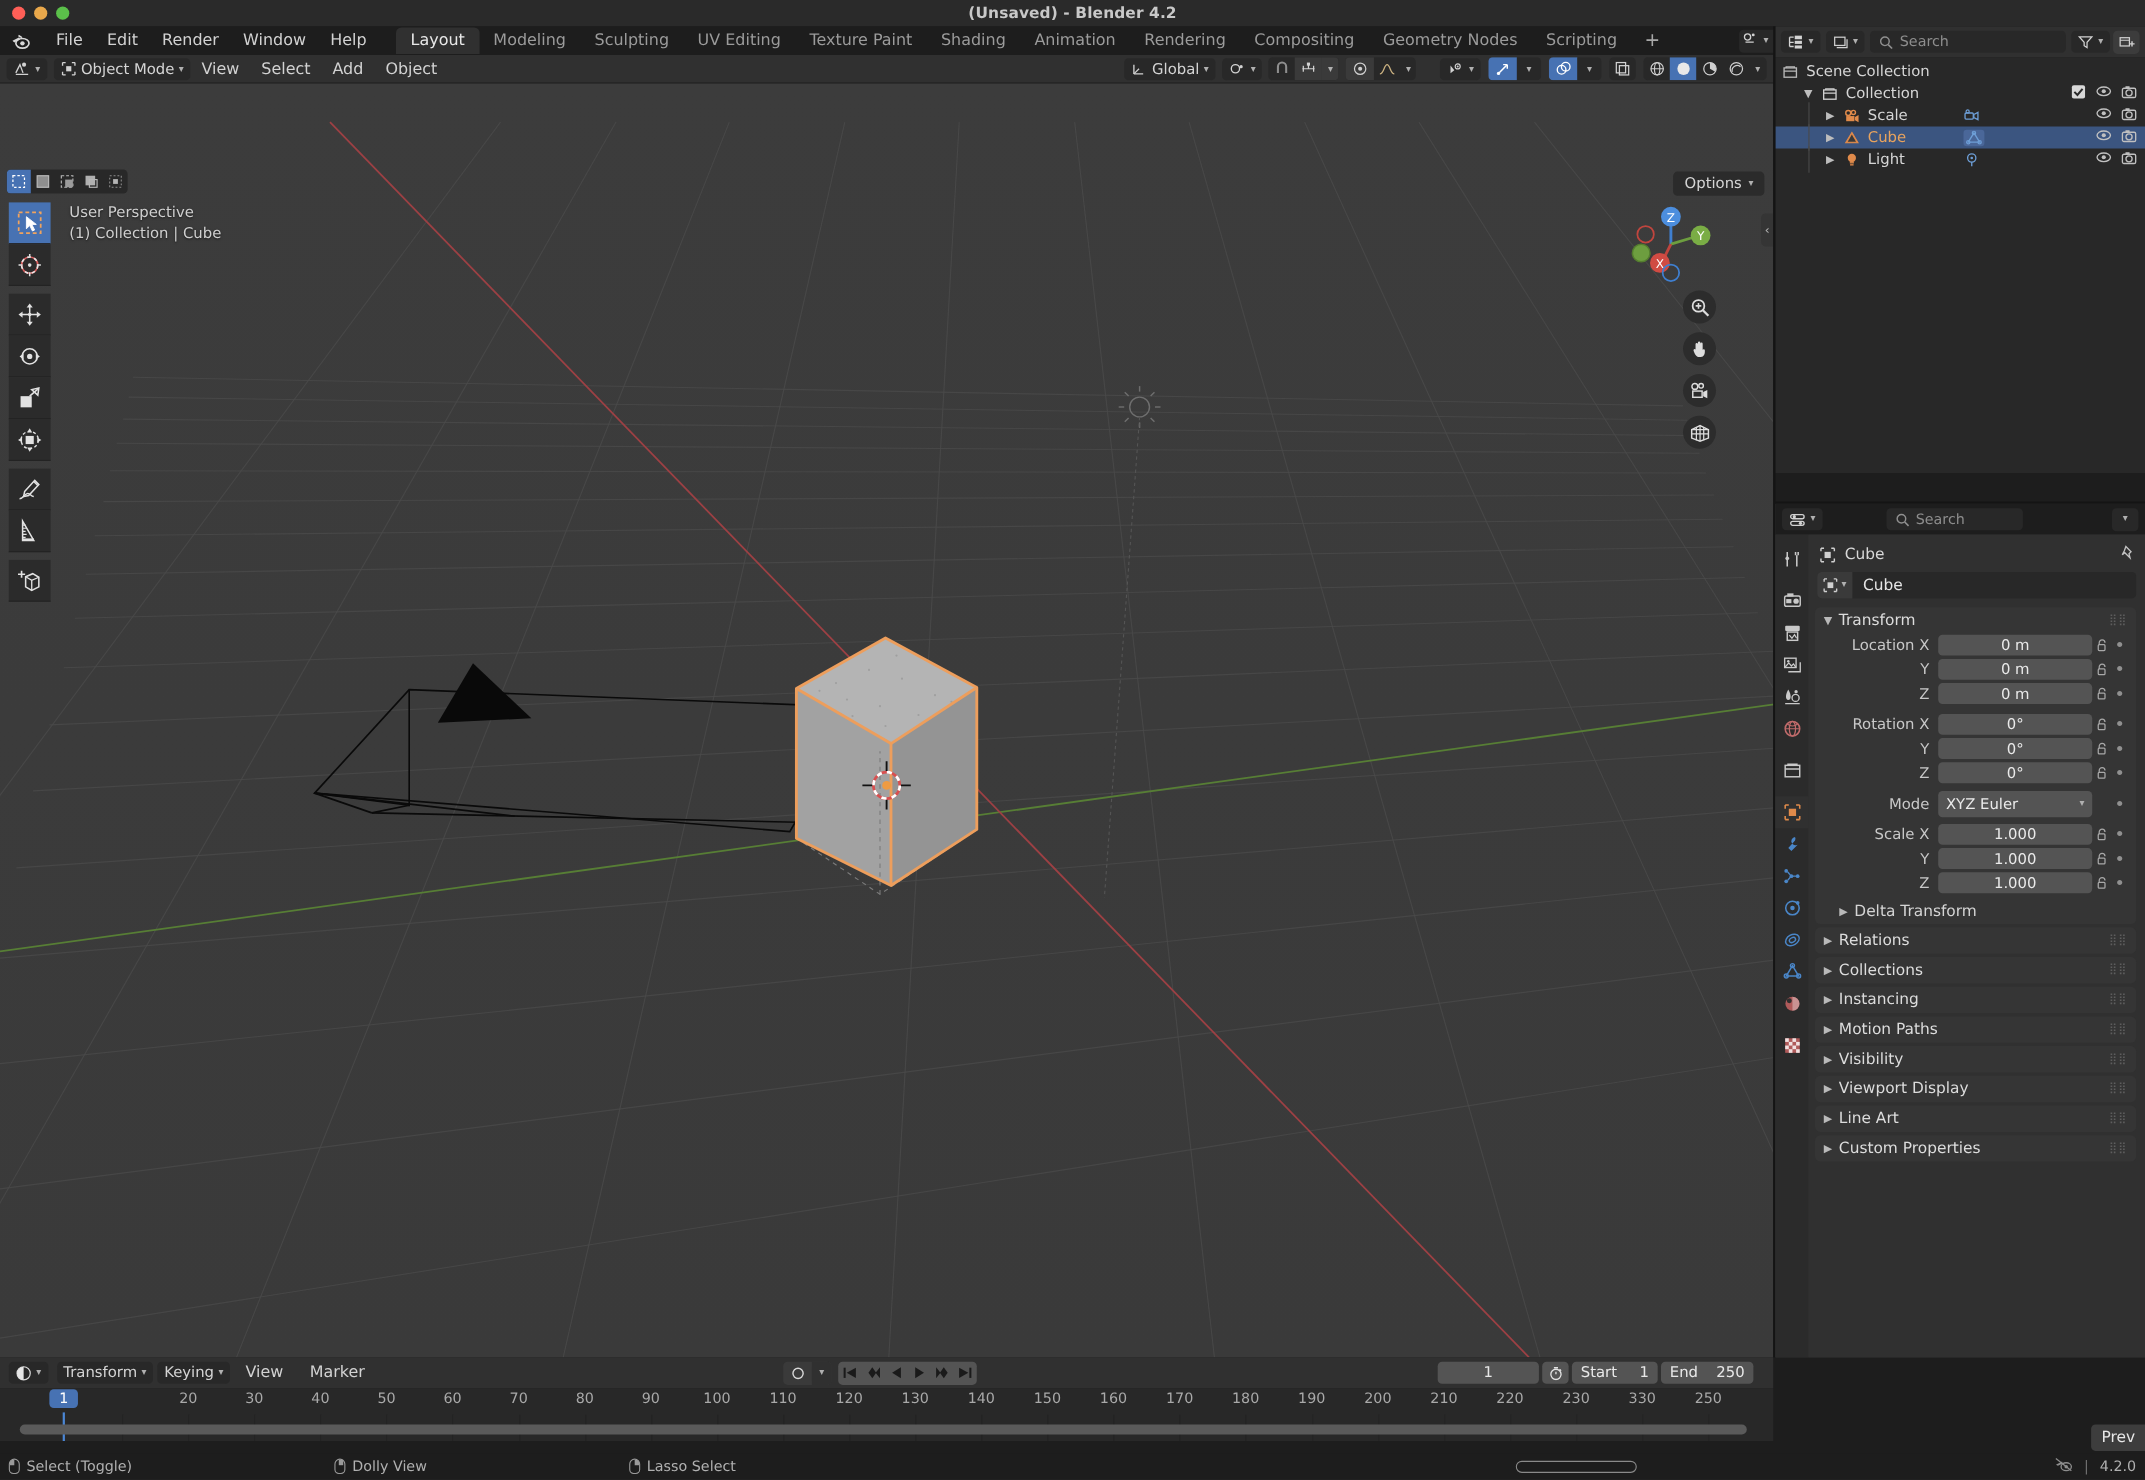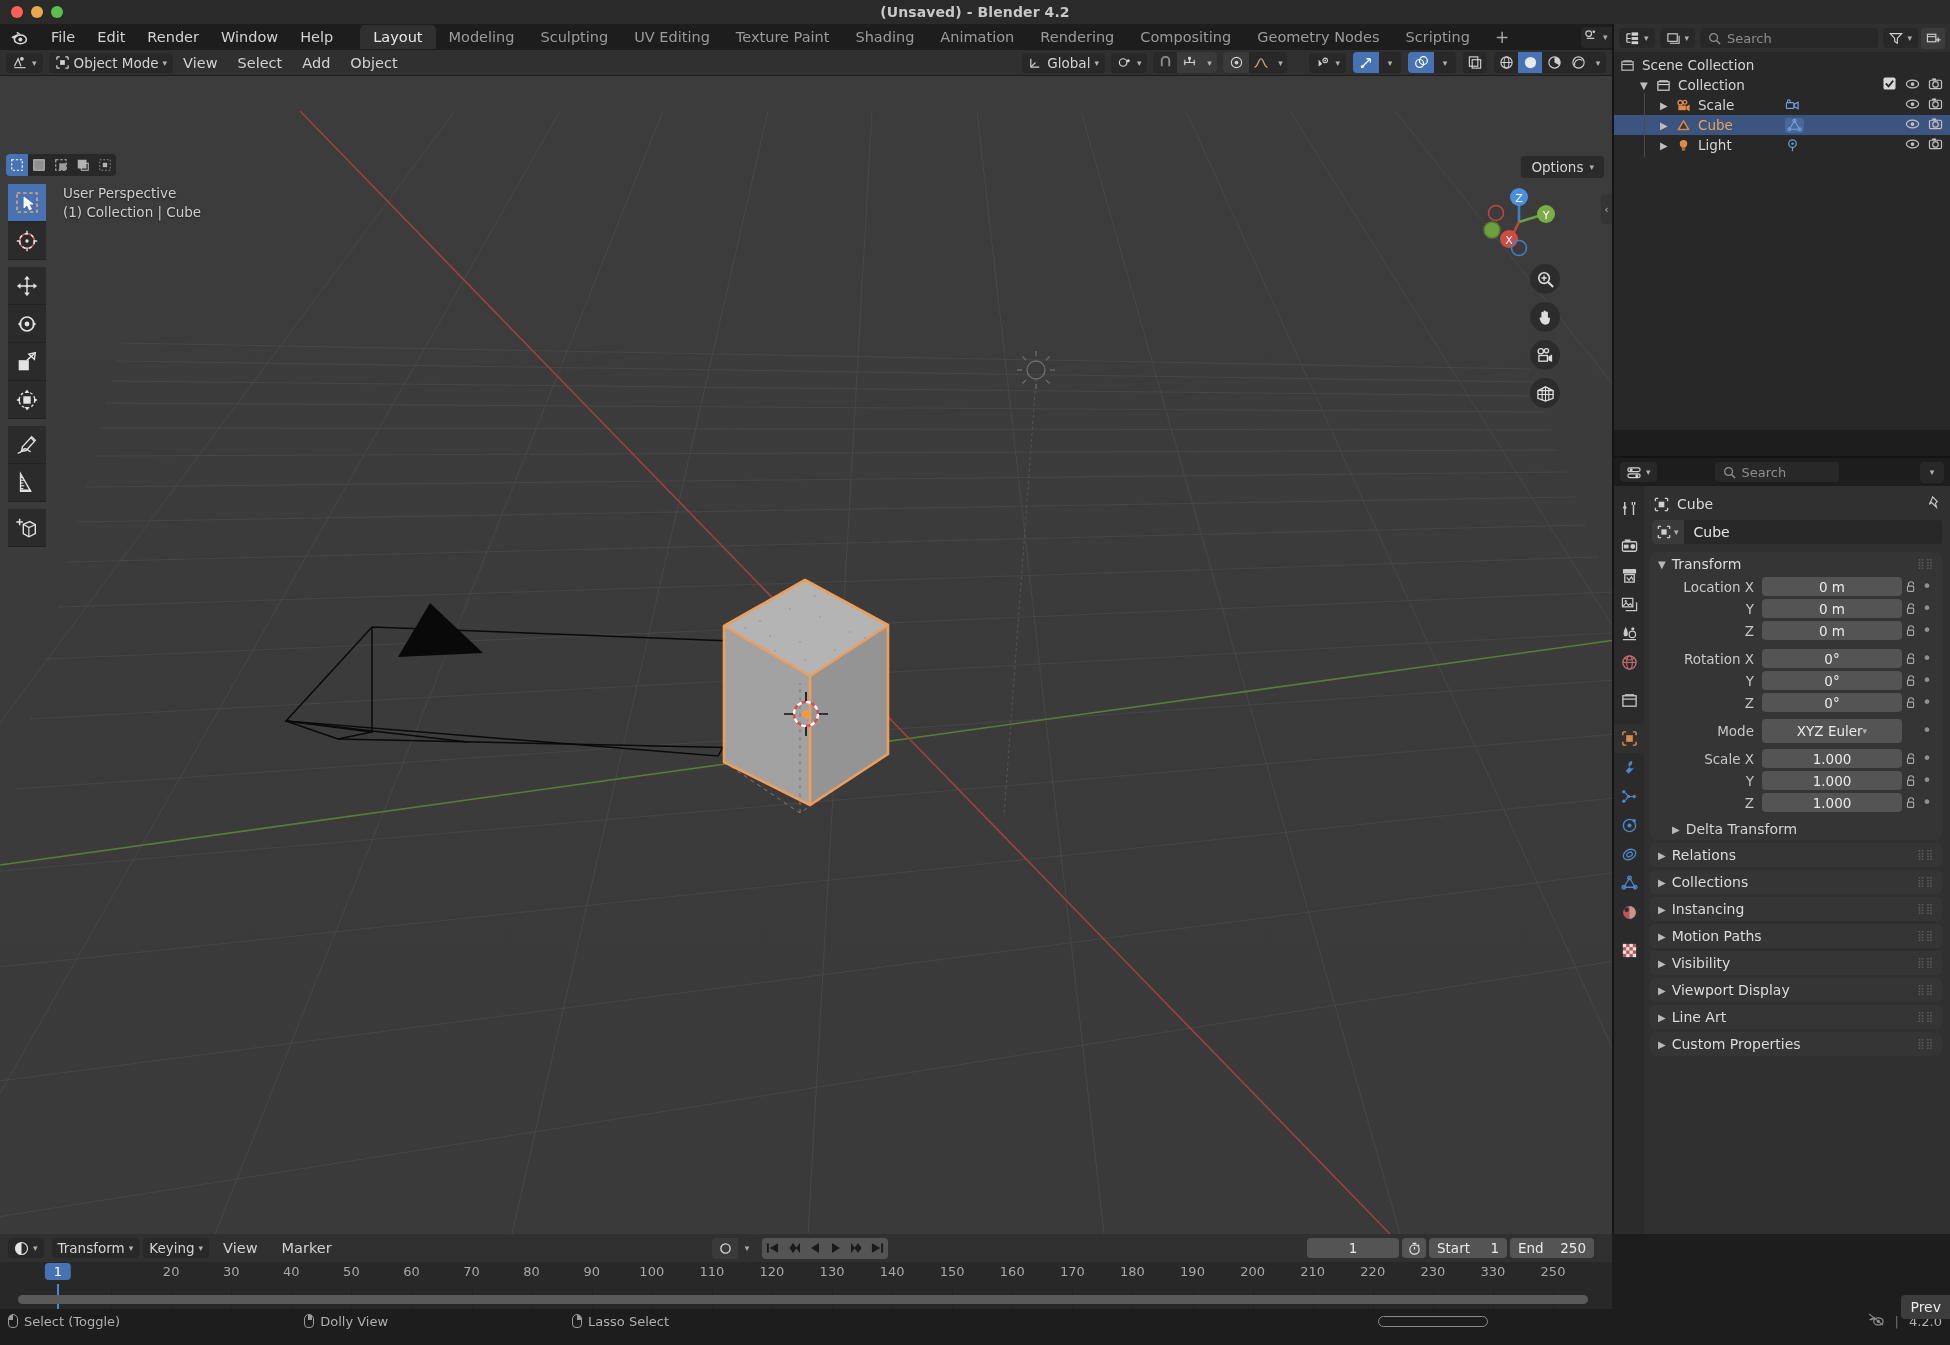--- a/index.html
+++ b/index.html
@@ -185,29 +185,29 @@
   .panel-hdr {
     display: flex; align-items: center; height: 24px; padding: 0 8px; font-size: 14px; color: #dcdcdc; gap: 6px;
   }
   .grip { margin-left: auto; color: #5e5e5e; font-size: 10px; letter-spacing:1px; line-height:6px;}
   .prop-row { display: flex; align-items: center; height: 21px; margin-bottom: 1px; padding-right: 4px; }
   .prop-label { width: 112px; text-align: right; font-size: 13.5px; color: #c8c8c8; padding-right: 8px; }
   .prop-val {
     flex: 1; background: #545454; border-radius: 4px; height: 19px; display: flex;
     align-items: center; justify-content: center; font-size: 13.5px; color: #eaeaea;
   }
-  .prop-val.dd { justify-content: center; padding: 12px 7px; }
+  .prop-val.dd { justify-content: space-between; padding: 12px 7px; }
   .lockicon { width: 18px; display: flex; justify-content: center; color: #a5a5a5; font-size: 12px; }
   .dotanim { width: 14px; display: flex; justify-content: center; color: #909090; font-size: 16px; line-height: 10px;}
   .subpanel { display: flex; align-items: center; height: 22px; padding-left: 22px; font-size: 14px; color: #d4d4d4; gap: 6px;}
   .tri { color: #b9b9b9; font-size: 10px; display:inline-block;}
 
   
   .statusbar {
-    position: absolute; left: 0; bottom: 12px; width: 1950px; height: 24px; background: #1d1d1d;
+    position: absolute; left: 0; bottom: 0; width: 1950px; height: 24px; background: #1d1d1d;
     display: flex; align-items: center; font-size: 13px; color: #b0b0b0; padding: 0 8px;
   }
   .kb { display: flex; align-items: center; gap: 6px; margin-right: 34px;}
   .mouse-ic { width: 10px; height: 14px; border: 1.5px solid #9a9a9a; border-radius: 5px 5px 4px 4px; position: relative;}
   .mouse-ic.l::before { content:''; position:absolute; left:0px; top:0px; width:4px; height:5px; background:#9a9a9a; border-radius:3px 0 0 0;}
   .mouse-ic.m::before { content:''; position:absolute; left:2.5px; top:0px; width:4px; height:5px; background:#9a9a9a;}
   .mouse-ic.r::before { content:''; position:absolute; right:0px; top:0px; width:4px; height:5px; background:#9a9a9a; border-radius:0 3px 0 0;}
   .sb-right { margin-left: auto; display: flex; align-items: center; gap: 10px; }
   .scene-stat-bar { width: 110px; height: 11px; border: 1.5px solid #8a8a8a; border-radius: 6px; }
   .prev-tip {

